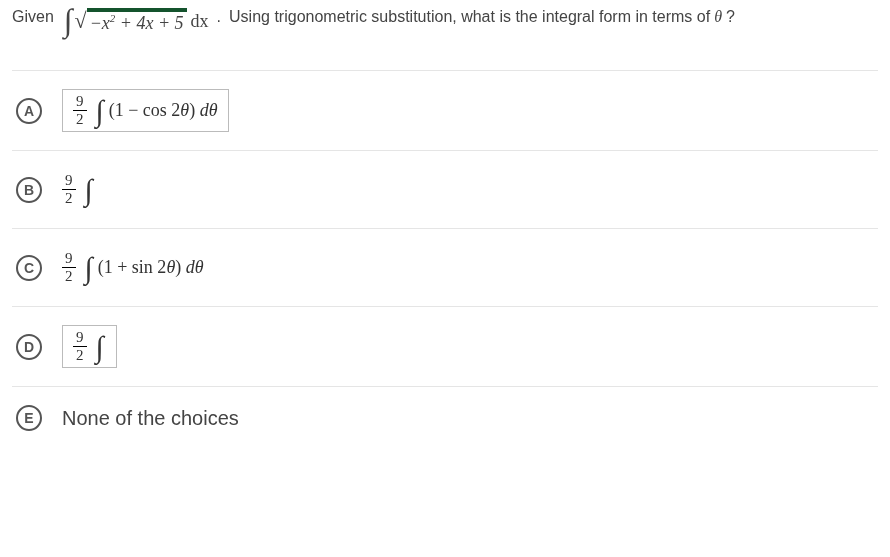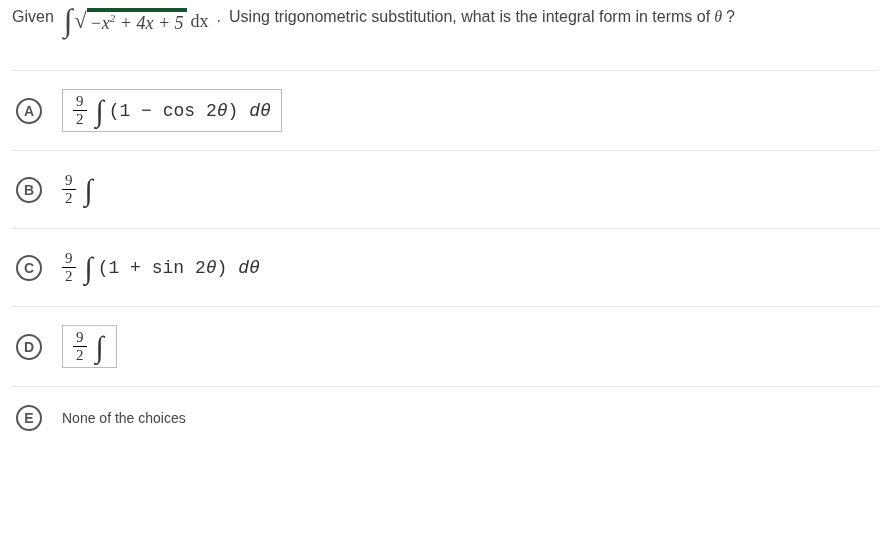--- a/index.html
+++ b/index.html
@@ -124,24 +124,24 @@
     .frac .den {
       padding: 1px 3px 0;
     }
     .int-small {
       font-size: 30px;
       font-family: serif;
       line-height: 0.8;
       margin: 0 2px;
     }
     .trig-expr {
-      font-family: Liberation Mono, monospace;
+      font-family: Liberation Serif, serif;
     }
     .none-text {
-      font-size: 14px;
+      font-size: 20px;
       color: #444;
     }
     .choice-row.last {
       border-bottom: none;
       padding-bottom: 4px;
     }
   </style>
 </head>
 <body>
 

